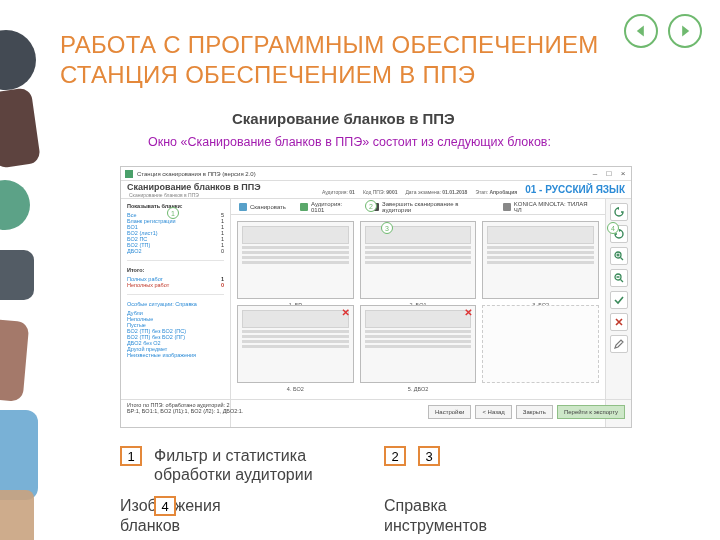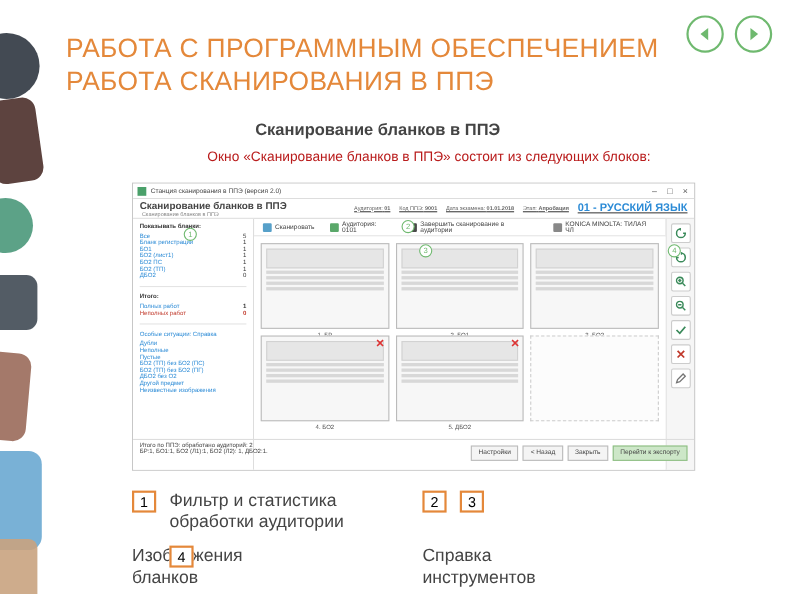--- a/index.html
+++ b/index.html
@@ -37,38 +37,38 @@
     position:absolute; top:30px; left:60px; width:610px;
     color:#e4883a; font-size:24px; line-height:1.25; font-weight:400;
     letter-spacing:.3px;
   }
 
   .section-title {
     position:absolute; top:110px; left:232px;
     color:#444; font-weight:bold; font-size:15px;
   }
   .section-desc {
-    position:absolute; top:134px; left:160px; width:460px;
-    color:#b91c1c; font-size:12.5px; text-align:center; line-height:1.3;
+    position:absolute; top:134px; left:148px; width:460px;
+    color:#a21caf; font-size:12.5px; text-align:left; line-height:1.3;
   }
 
   
   .app {
     position:absolute; top:166px; left:120px; width:512px; height:262px;
     border:1px solid #c7c7c7; background:#fff;
     font-size:6px; color:#444;
   }
   .titlebar { height:14px; background:#fff; border-bottom:1px solid #ddd; display:flex; align-items:center; padding:0 4px; }
   .titlebar .ticon { width:8px; height:8px; background:#4aa06a; margin-right:4px; }
   .titlebar .wctrls { margin-left:auto; display:flex; gap:6px; }
   .titlebar .wc { width:8px; height:8px; display:flex; align-items:center; justify-content:center; font-size:8px; color:#555; }
   .hdrrow { height:18px; background:#fff; border-bottom:1px solid #ddd; display:flex; align-items:center; padding:0 6px; }
   .hdrrow .big { font-size:9px; color:#444; font-weight:bold; }
   .hdrrow .sub { font-size:5px; color:#888; margin-left:2px; }
-  .hdrrow .right { margin-left:auto; display:flex; gap:8px; align-items:center;text-decoration:underline; }
+  .hdrrow .right { margin-left:auto; display:flex; gap:8px; align-items:flex-end; }
   .hdrrow .kv { font-size:5px; color:#666; }
   .hdrrow .subj { font-size:10px; color:#2c8bd6; font-weight:bold; }
 
   .marker { width:12px; height:12px; border:1px solid #6fb96f; border-radius:50%; background:#fff; color:#6fb96f; font-size:7px; display:flex; align-items:center; justify-content:center; position:absolute; z-index:5; }
 
   .app-body { position:absolute; top:32px; left:0; right:0; bottom:0; display:flex; }
   .sidebar { width:110px; border-right:1px solid #ddd; padding:4px 6px; background:#fff; display:flex; flex-direction:column; gap:3px; }
   .sidebar .lbl { font-size:5.5px; color:#333; }
   .sidebar .row { display:flex; justify-content:space-between; }
   .sidebar .link { color:#2c8bd6; }
@@ -128,21 +128,21 @@
   </div>
   <div class="nav-btn">
     <svg viewBox="0 0 10 10">
         <path d="M3 1 L8 5 L3 9 Z"></path>
       </svg>
   </div>
 </div>
 
 <div class="slide-title">
   <span>РАБОТА С ПРОГРАММНЫМ ОБЕСПЕЧЕНИЕМ</span><br>
-  <span>РАБОТА СКАНИРОВАНИЯ В ППЭ</span>
+  <span>СТАНЦИЯ ОБЕСПЕЧЕНИЕМ В ППЭ</span>
 </div>
 
 <div class="section-title">Сканирование бланков в ППЭ</div>
 <div class="section-desc">Окно «Сканирование бланков в ППЭ» состоит из следующих блоков:</div>
 
 <div class="app">
   <div class="titlebar">
     <div class="ticon"></div>
     <span>Станция сканирования в ППЭ (версия 2.0)</span>
     <div class="wctrls">

